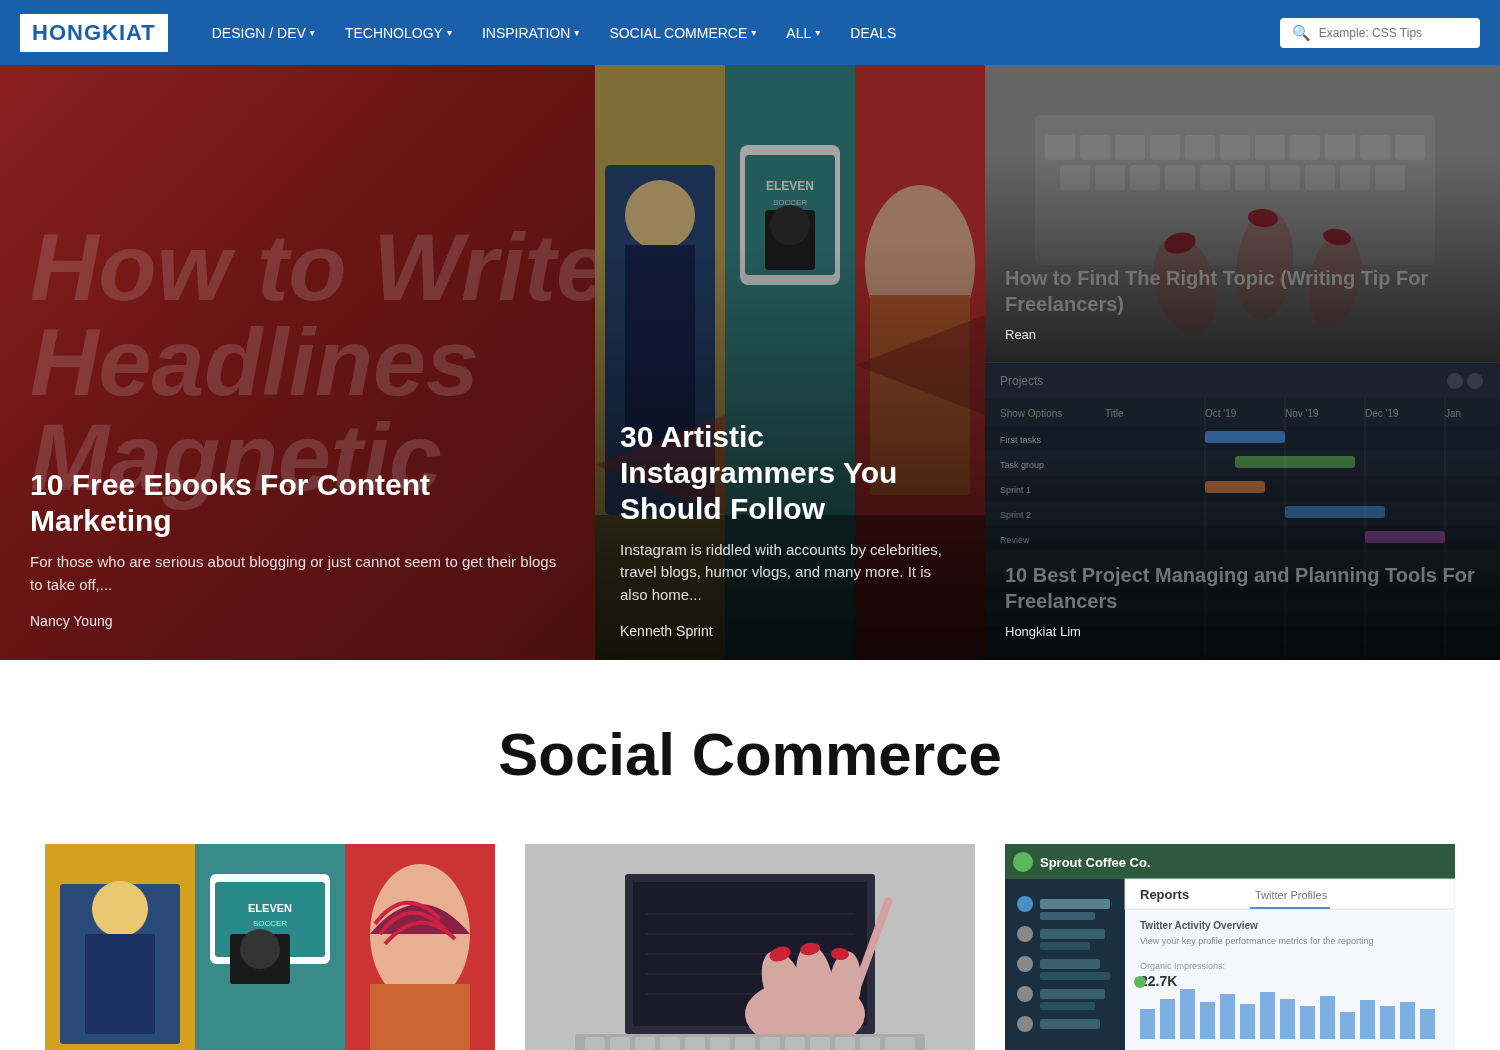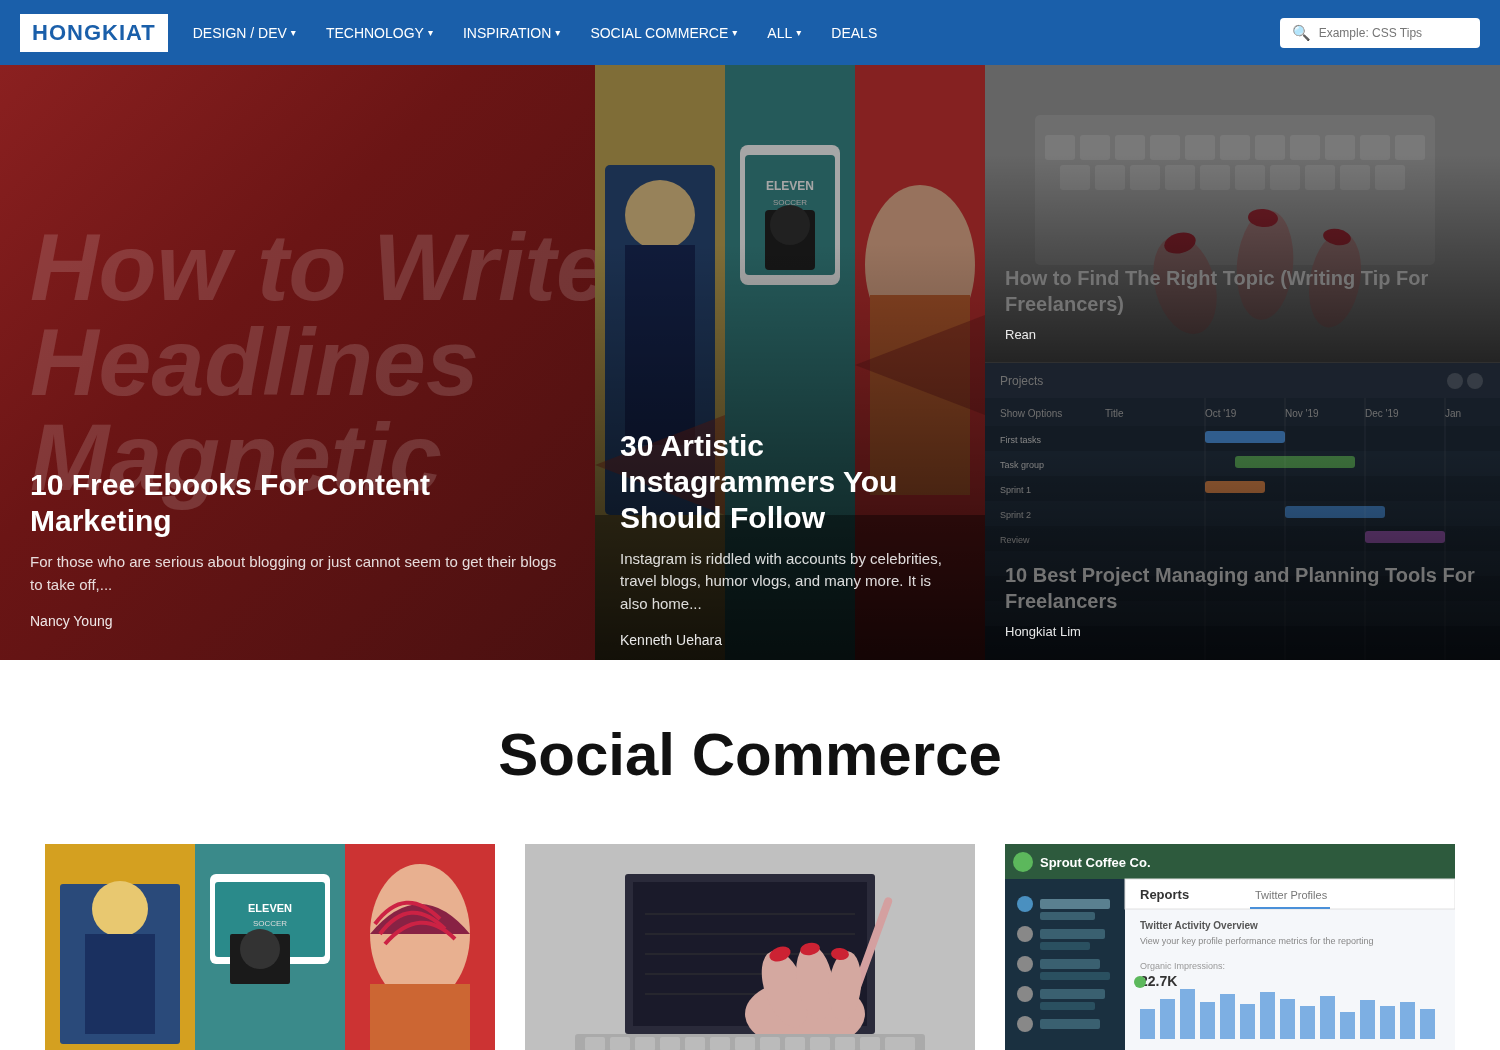--- a/index.html
+++ b/index.html
@@ -12,21 +12,21 @@
       align-items: center;
       padding: 0 20px;
       height: 65px;
     }
     .logo {
       background: #fff;
       color: #1a5faa;
       font-weight: 900;
       font-size: 22px;
       padding: 6px 12px;
-      margin-right: 13px;
+      margin-right: 32px;
       letter-spacing: 1px;
       white-space: nowrap;
     }
     .nav-items {
       display: flex;
       align-items: center;
       gap: 6px;
       flex: 1;
     }
     .nav-item {
@@ -122,21 +122,21 @@
       font-weight: 500;
     }
 
     
     .hero-card-2 {
       position: relative;
       overflow: hidden;
       display: flex;
       flex-direction: column;
       justify-content: flex-end;
-      padding: 11px 25px;
+      padding: 20px 25px;
     }
     .hero-card-2-bg {
       position: absolute;
       inset: 0;
       background: linear-gradient(180deg, transparent 30%, rgba(0,0,0,0.75) 100%);
       z-index: 1;
     }
     .hero-card-2-img {
       position: absolute;
       inset: 0;
@@ -318,21 +318,21 @@
 
         <rect width="390" height="595" fill="rgba(0,0,0,0.35)"></rect>
 
         <rect y="450" width="390" height="145" fill="rgba(0,0,0,0.4)"></rect>
       </svg>
     </div>
     <div class="hero-card-2-bg"></div>
     <div class="hero-card-2-content">
       <h2 class="hero-title">30 Artistic Instagrammers You Should Follow</h2>
       <p class="hero-excerpt">Instagram is riddled with accounts by celebrities, travel blogs, humor vlogs, and many more. It is also home...</p>
-      <span class="hero-author">Kenneth Uehara</span>
+      <span class="hero-author">Kenneth Sprint</span>
     </div>
   </div>
 
   <div class="hero-card-3">
 
     <div class="hero-sub-card">
       <div class="hero-sub-card-img-1">
         <svg width="515" height="297" viewBox="0 0 515 297" xmlns="http://www.w3.org/2000/svg">
 
           <rect width="515" height="297" fill="#b8b8b8"></rect>

